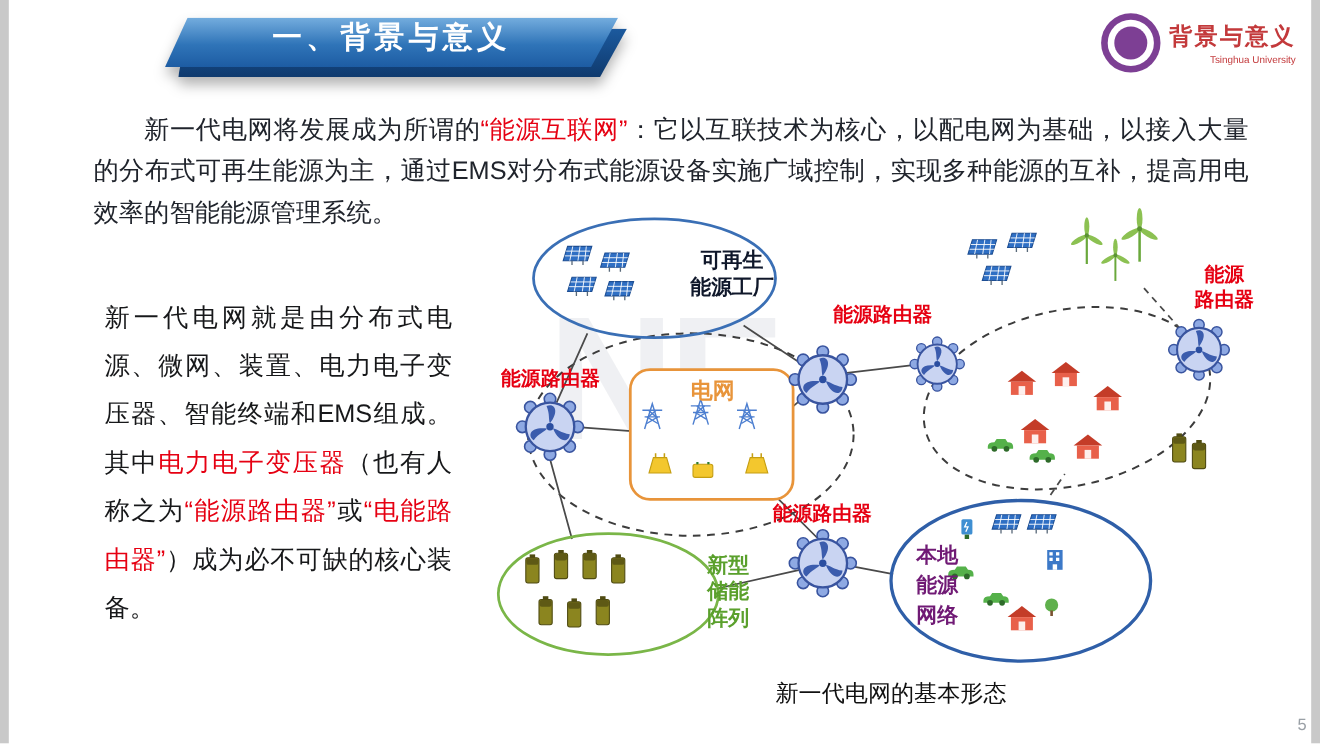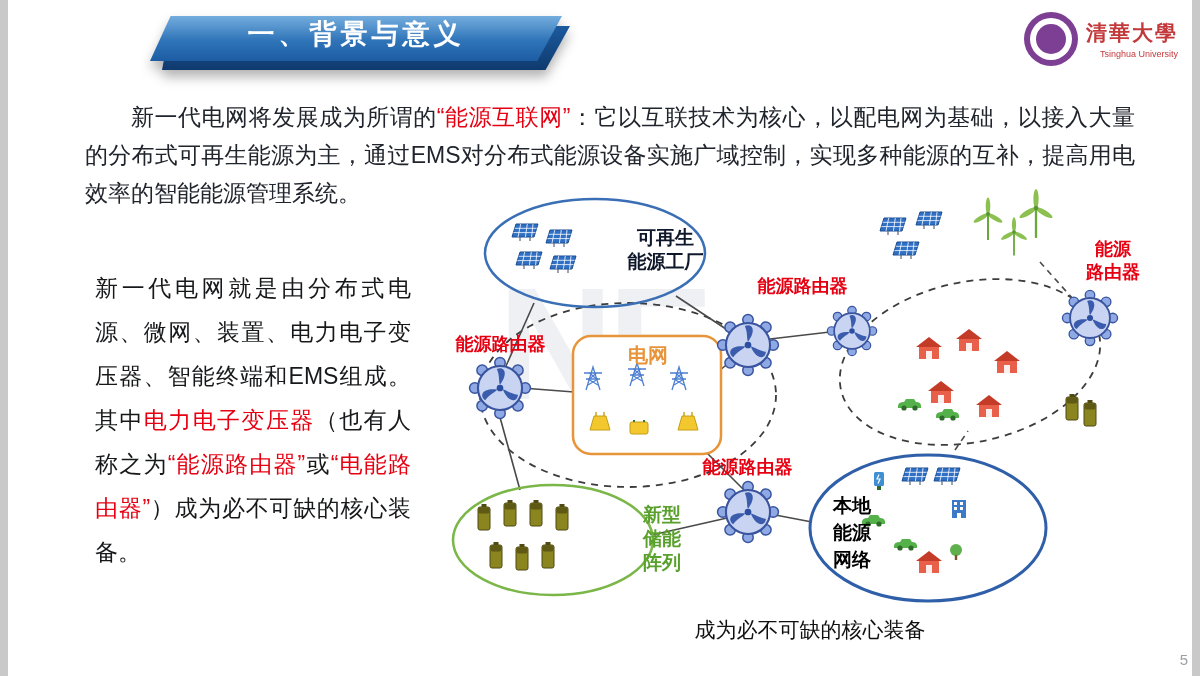--- a/index.html
+++ b/index.html
@@ -41,21 +41,21 @@
   .diagram-svg { position:absolute; left:0; top:0; width:1200px; height:676px; z-index:1; }
   .dash { fill:none; stroke:#3c3c3c; stroke-width:1.8; stroke-dasharray:7 6; }
   .conn { fill:none; stroke:#4a4a4a; stroke-width:1.6; }
   .conn.dashline { stroke-dasharray:6 5; }
 
   .dlabel { position:absolute; font-weight:bold; text-align:center; white-space:pre-line; z-index:2; }
   .lbl-router { color:#e60012; font-size:18px; }
   .lbl-renew { color:#0f172a; font-size:19px; left:618px; top:226px; width:95px; line-height:24px; }
   .lbl-grid  { color:#e8943a; font-size:20px; left:613px; top:342px; width:70px; }
   .lbl-storage { color:#5aa02c; font-size:19px; left:588px; top:503px; width:52px; line-height:24px;margin-left:48px; }
-  .lbl-local { color:#000000; font-size:19px; left:824px; top:492px; width:56px; line-height:27px; }
+  .lbl-local { color:#701a75; font-size:19px; left:824px; top:492px; width:56px; line-height:27px; }
   .caption { position:absolute; left:650px; top:616px; width:320px; text-align:center;
            color:#111; font-size:21px; z-index:2; }
   .page-num { position:absolute; right:12px; bottom:8px; color:#9aa0a6; font-size:15px; z-index:51; }
 </style>
 </head>
 <body>
 
 <div class="stage">
 
   <div class="ribbon">
@@ -65,21 +65,21 @@
     </div>
   </div>
 
   <div class="logo">
     <div class="logo-emblem">
       <div class="emb2">
         <div class="emb3"></div>
       </div>
     </div>
     <div class="logo-text">
-      <div class="logo-cn">清華大學</div>
+      <div class="logo-cn">背景与意义</div>
       <div class="logo-en">Tsinghua University</div>
     </div>
   </div>
 
   <p class="intro"><span>新一代电网将发展成为所谓的</span><span class="red">“能源互联网”</span><span>：它以互联技术为核心，以配电网为基础，以接入大量的分布式可再生能源为主，通过EMS对分布式能源设备实施广域控制，实现多种能源的互补，提高用电效率的智能能源管理系统。</span></p>
 
   <p class="left-text"><span>新一代电网就是由分布式电源、微网、装置、电力电子变压器、智能终端和EMS组成。其中</span><span class="red">电力电子变压器</span><span>（也有人称之为</span><span class="red">“能源路由器”</span><span>或</span><span class="red">“电能路由器”</span><span>）成为必不可缺的核心装备。</span></p>
 
   <div class="watermark">NE</div>
 
@@ -240,19 +240,19 @@
   <div class="dlabel lbl-router" style="left:690px; top:455px; width:115px;">能源路由器</div>
   <div class="dlabel lbl-router" style="left:1075px; top:238px; width:76px; line-height:23px;">能源
 路由器</div>
   <div class="dlabel lbl-storage">新型
 储能
 阵列</div>
   <div class="dlabel lbl-local">本地
 能源
 网络</div>
 
-  <div class="caption">成为必不可缺的核心装备</div>
+  <div class="caption">新一代电网的基本形态</div>
 
   <div class="page-num">5</div>
 
   <div class="edge left"></div>
   <div class="edge right"></div>
 </div>
 
 </body></html>

